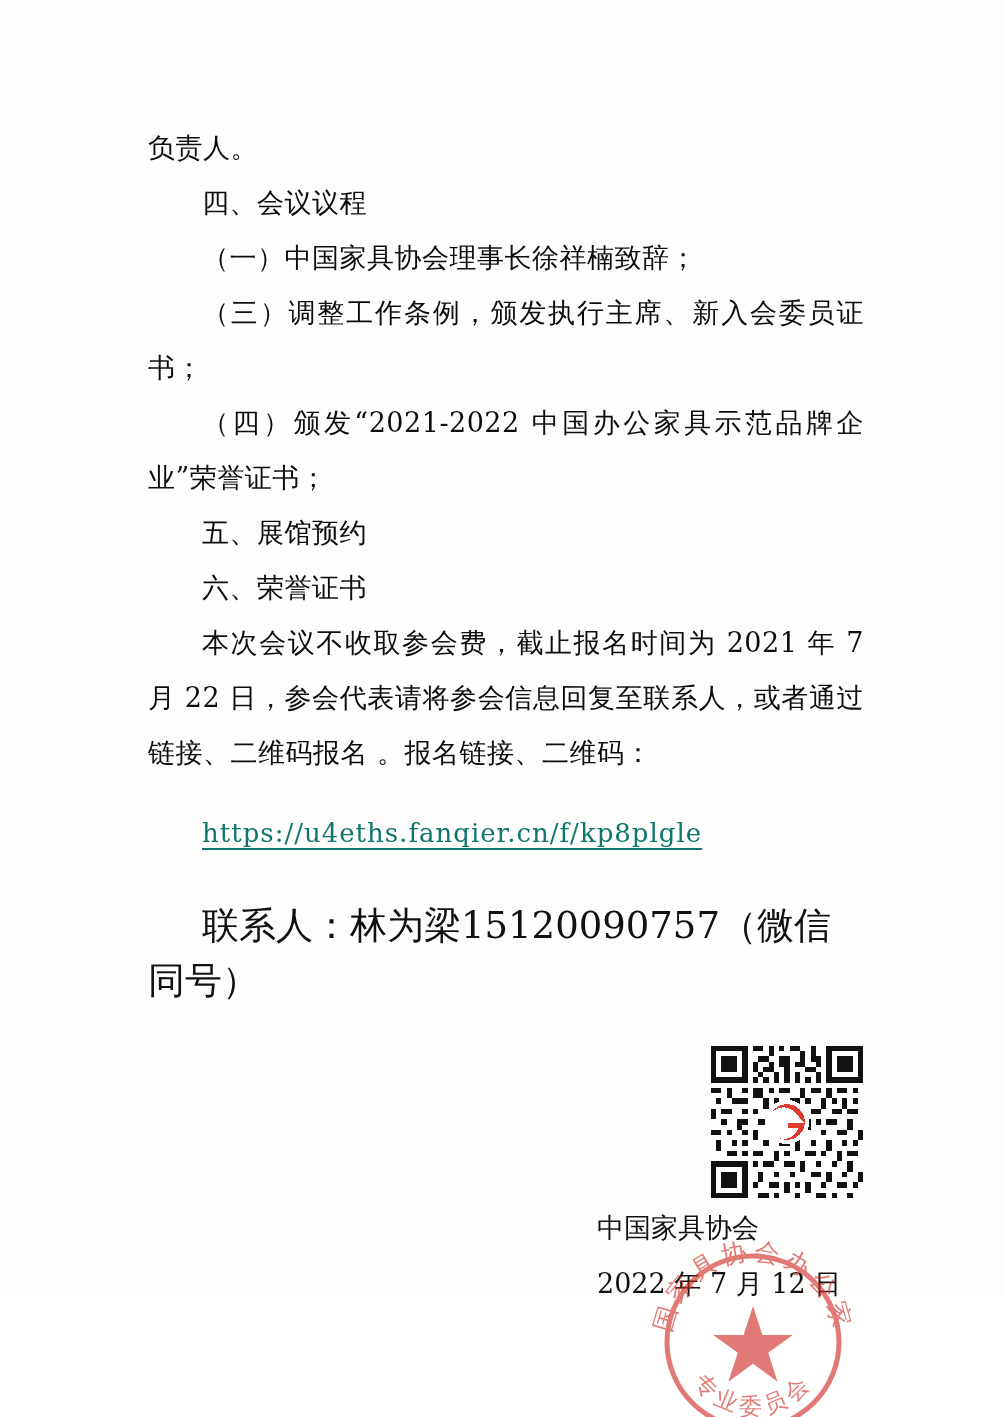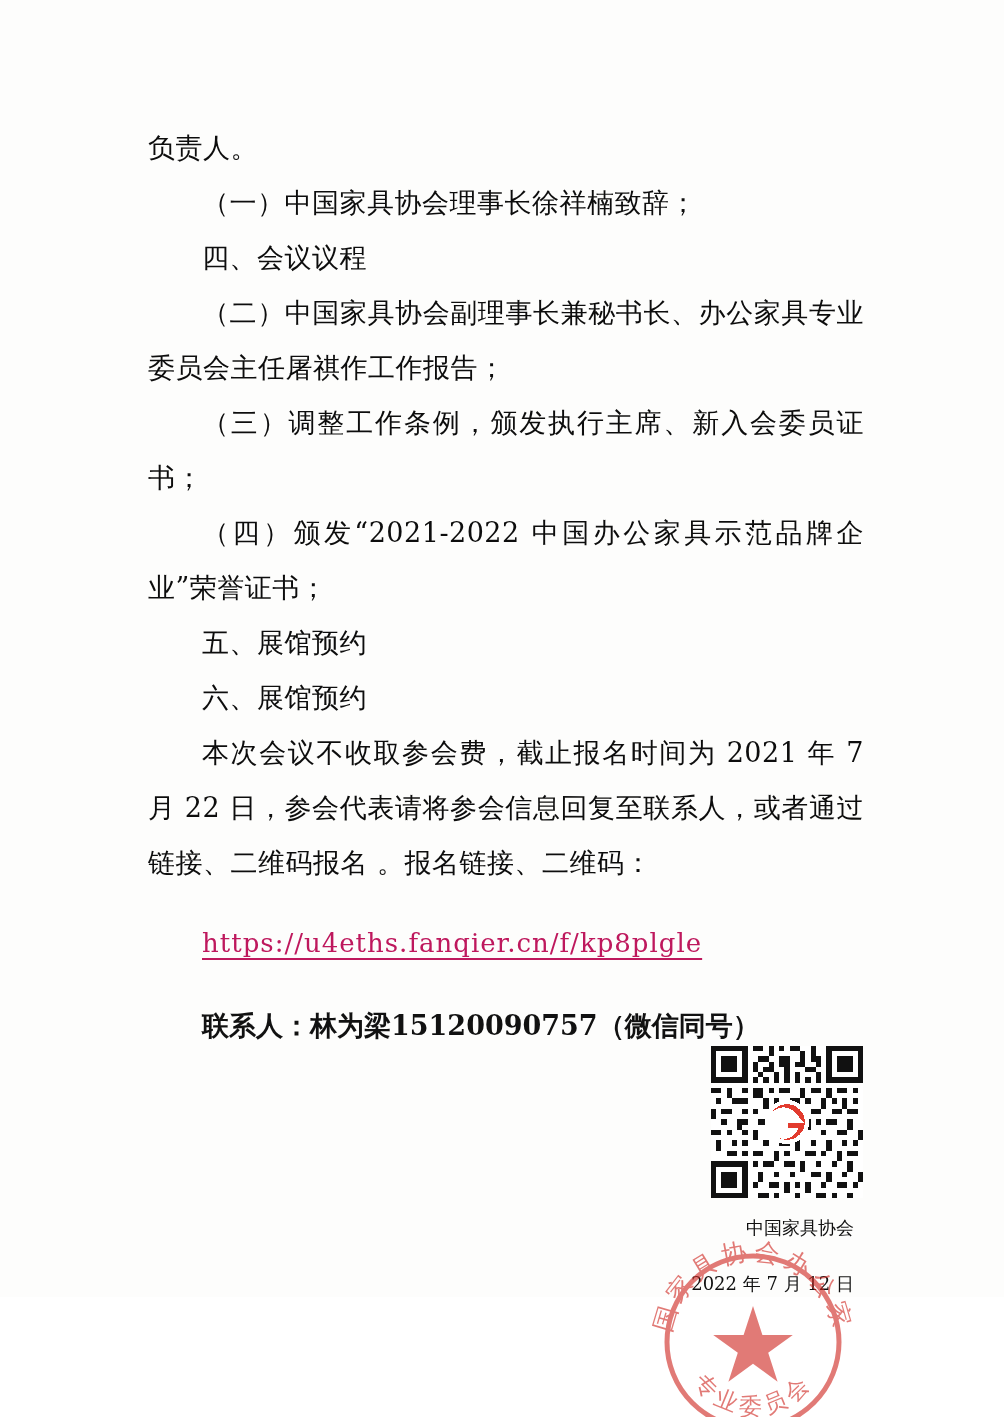--- a/index.html
+++ b/index.html
@@ -47,29 +47,29 @@
     text-decoration: underline;
     text-underline-offset: 5px;
   }
   .mono {
     font-family: "DejaVu Serif", "Liberation Serif", serif;
     letter-spacing: 1px;
   }
   .link {
     text-decoration: underline;
     text-underline-offset: 6px;
-    color: #be185d;
+    color: #0f766e;
   }
   .sig-block {
     position: absolute;
-    right: 150px;
+    right: 137px;
     top: 1200px;
     width: 270px;
-    text-align: right;
-    font-size: 18px;
+    text-align: left;
+    font-size: 27px;
     line-height: 56px;
     z-index: 3;
   }
   .sig-line {
     white-space: nowrap;
   }
   .qr {
     position: absolute;
     left: 711px;
     top: 1046px;
@@ -86,49 +86,48 @@
     z-index: 4;
     pointer-events: none;
   }
   .link-para {
     text-indent: 54px;
     font-size: 26px;
     line-height: 55px;
   }
   .contact-para {
     text-indent: 54px;
-    font-size: 27px;
+    font-size: 37px;
     line-height: 55px;
-    font-weight: bold;
+    font-weight: normal;
   }
 </style>
 </head>
 <body>
 
 <div class="page">
 
   <div class="content">
 
     <p class="para">负责人。</p>
 
+    <p class="para indent">四、会议议程</p>
+
     <p class="para indent">（一）中国家具协会理事长徐祥楠致辞；</p>
 
-    <p class="para indent">四、会议议程</p>
-
-    <p class="para indent">（二）中国家具协会副理事长兼秘书长、办公家具专业委员会主任屠祺作工作报告；</p>
 
     <p class="para indent">（三）调整工作条例，颁发执行主席、新入会委员证书；</p>
 
     <p class="para indent">（四）颁发“2021-2022 中国办公家具示范品牌企业”荣誉证书；</p>
 
 
     <p class="para indent">五、展馆预约</p>
 
 
-    <p class="para indent">六、展馆预约</p>
+    <p class="para indent">六、荣誉证书</p>
 
     <p class="para indent">本次会议不收取参会费，截止报名时间为 2021 年 7 月 22 日，参会代表请将参会信息回复至联系人，或者通过链接、二维码报名 。报名链接、二维码：</p>
 
     <p class="link-para"><span class="link mono">https://u4eths.fanqier.cn/f/kp8plgle</span></p>
 
     <p class="contact-para">联系人：林为梁15120090757（微信同号）</p>
 
   </div>
 
   <div class="qr">

